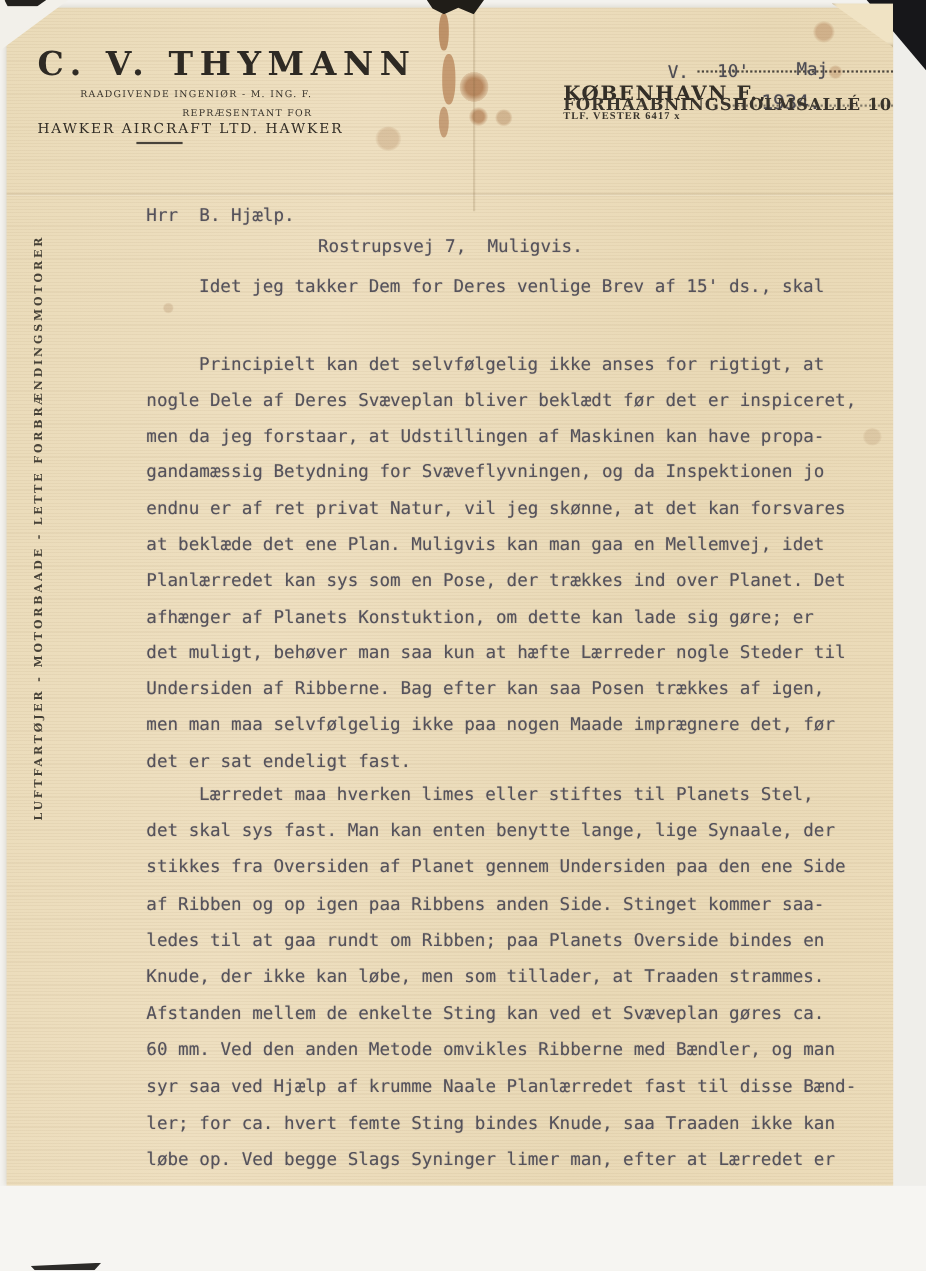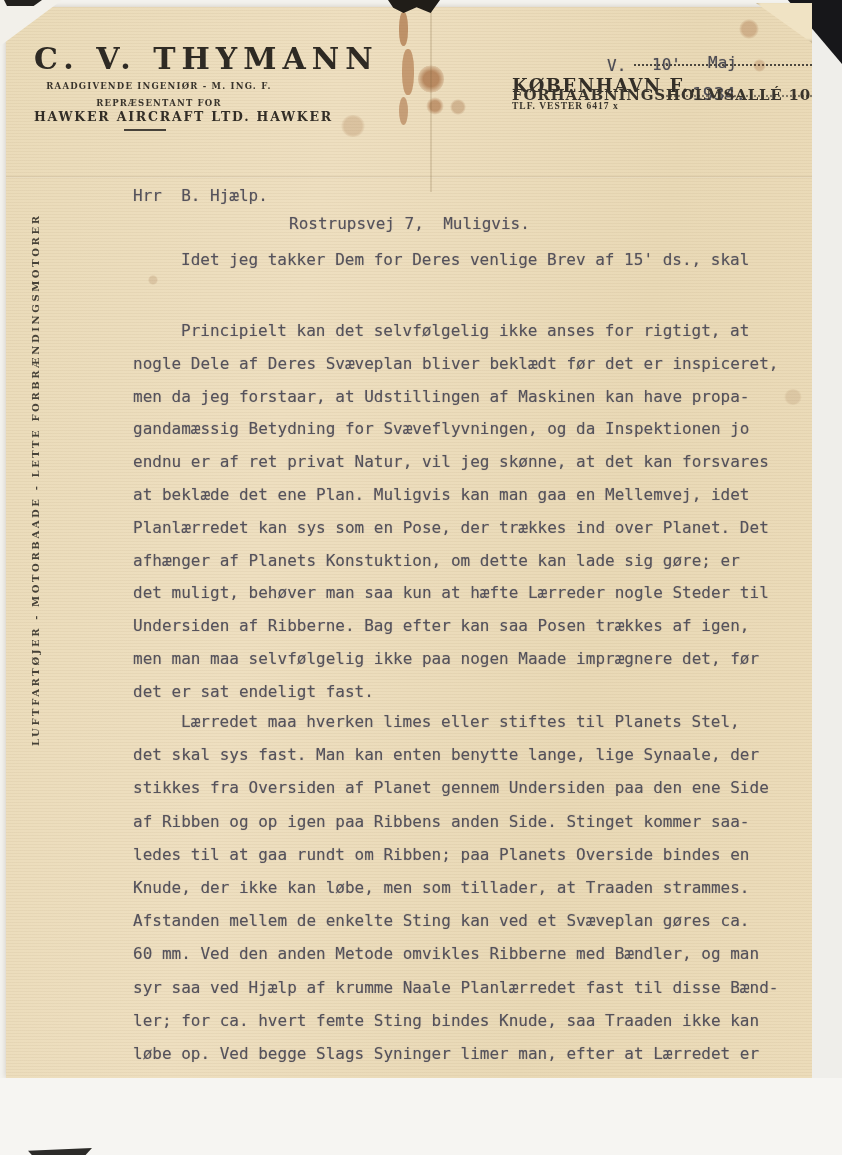--- a/index.html
+++ b/index.html
@@ -15,43 +15,43 @@
       linear-gradient(100deg,#eadbb9 0%,#eedfc0 35%,#e9d9b6 70%,#ecdcba 100%);
     box-shadow:0 0 6px rgba(90,70,40,.25);
   }
   
   .brand{
     position:absolute;left:28px;top:34px;width:260px;
     font-family:"DejaVu Serif", serif;font-weight:700;font-size:30px;
     letter-spacing:6px;color:#2e2a24;white-space:nowrap;
   }
   .lh-small{
-    position:absolute;left:28px;width:250px;text-align:center;
-    font-family:"DejaVu Serif", serif;font-weight:700;color:#39342c;
+    position:absolute;left:28px;width:250px;text-align:right;
+    font-family:"DejaVu Serif", serif;font-weight:400;color:#39342c;
     white-space:nowrap;
   }
   .lh-sub{top:74px;font-size:8.5px;letter-spacing:1.2px;}
   .lh-rep{top:91px;font-size:8.5px;letter-spacing:1.2px;}
   .lh-co{top:102px;font-size:12.5px;letter-spacing:1.8px;color:#322d26;}
   .lh-rule{position:absolute;left:118px;top:122px;width:42px;border-top:2px solid #47423a;}
   
   .city{
     position:absolute;left:506px;top:68px;
     font-family:"DejaVu Serif", serif;font-weight:700;font-size:18px;
     letter-spacing:1.5px;color:#332e27;white-space:nowrap;
   }
   .dotline1{position:absolute;left:628px;top:57px;width:178px;border-bottom:2px dotted #4c473e;}
   .dotline2{position:absolute;left:655px;top:88px;width:151px;border-bottom:2px dotted #4c473e;opacity:.65;}
   .typed{
     font-family:"DejaVu Sans Mono", monospace;color:#4c4b53;
     text-shadow:0 0 1px rgba(70,70,80,.45);white-space:pre;
   }
   .overtype{position:absolute;left:601px;top:49px;font-size:16px;}
   .d-day{position:absolute;left:646px;top:48px;font-size:16px;}
-  .d-month{position:absolute;left:702px;top:46px;font-size:16px;}
+  .d-month{position:absolute;left:718px;top:46px;font-size:16px;}
   .d-year{position:absolute;left:686px;top:76px;font-size:18px;}
   .street{
     position:absolute;left:506px;top:79px;
     font-family:"DejaVu Serif", serif;font-weight:700;font-size:15px;
     letter-spacing:.8px;color:#39342c;white-space:nowrap;
   }
   .phone{
     position:absolute;left:506px;top:94px;
     font-family:Liberation Serif, serif;font-weight:700;font-size:9.5px;
     letter-spacing:1px;color:#39342c;white-space:nowrap;

